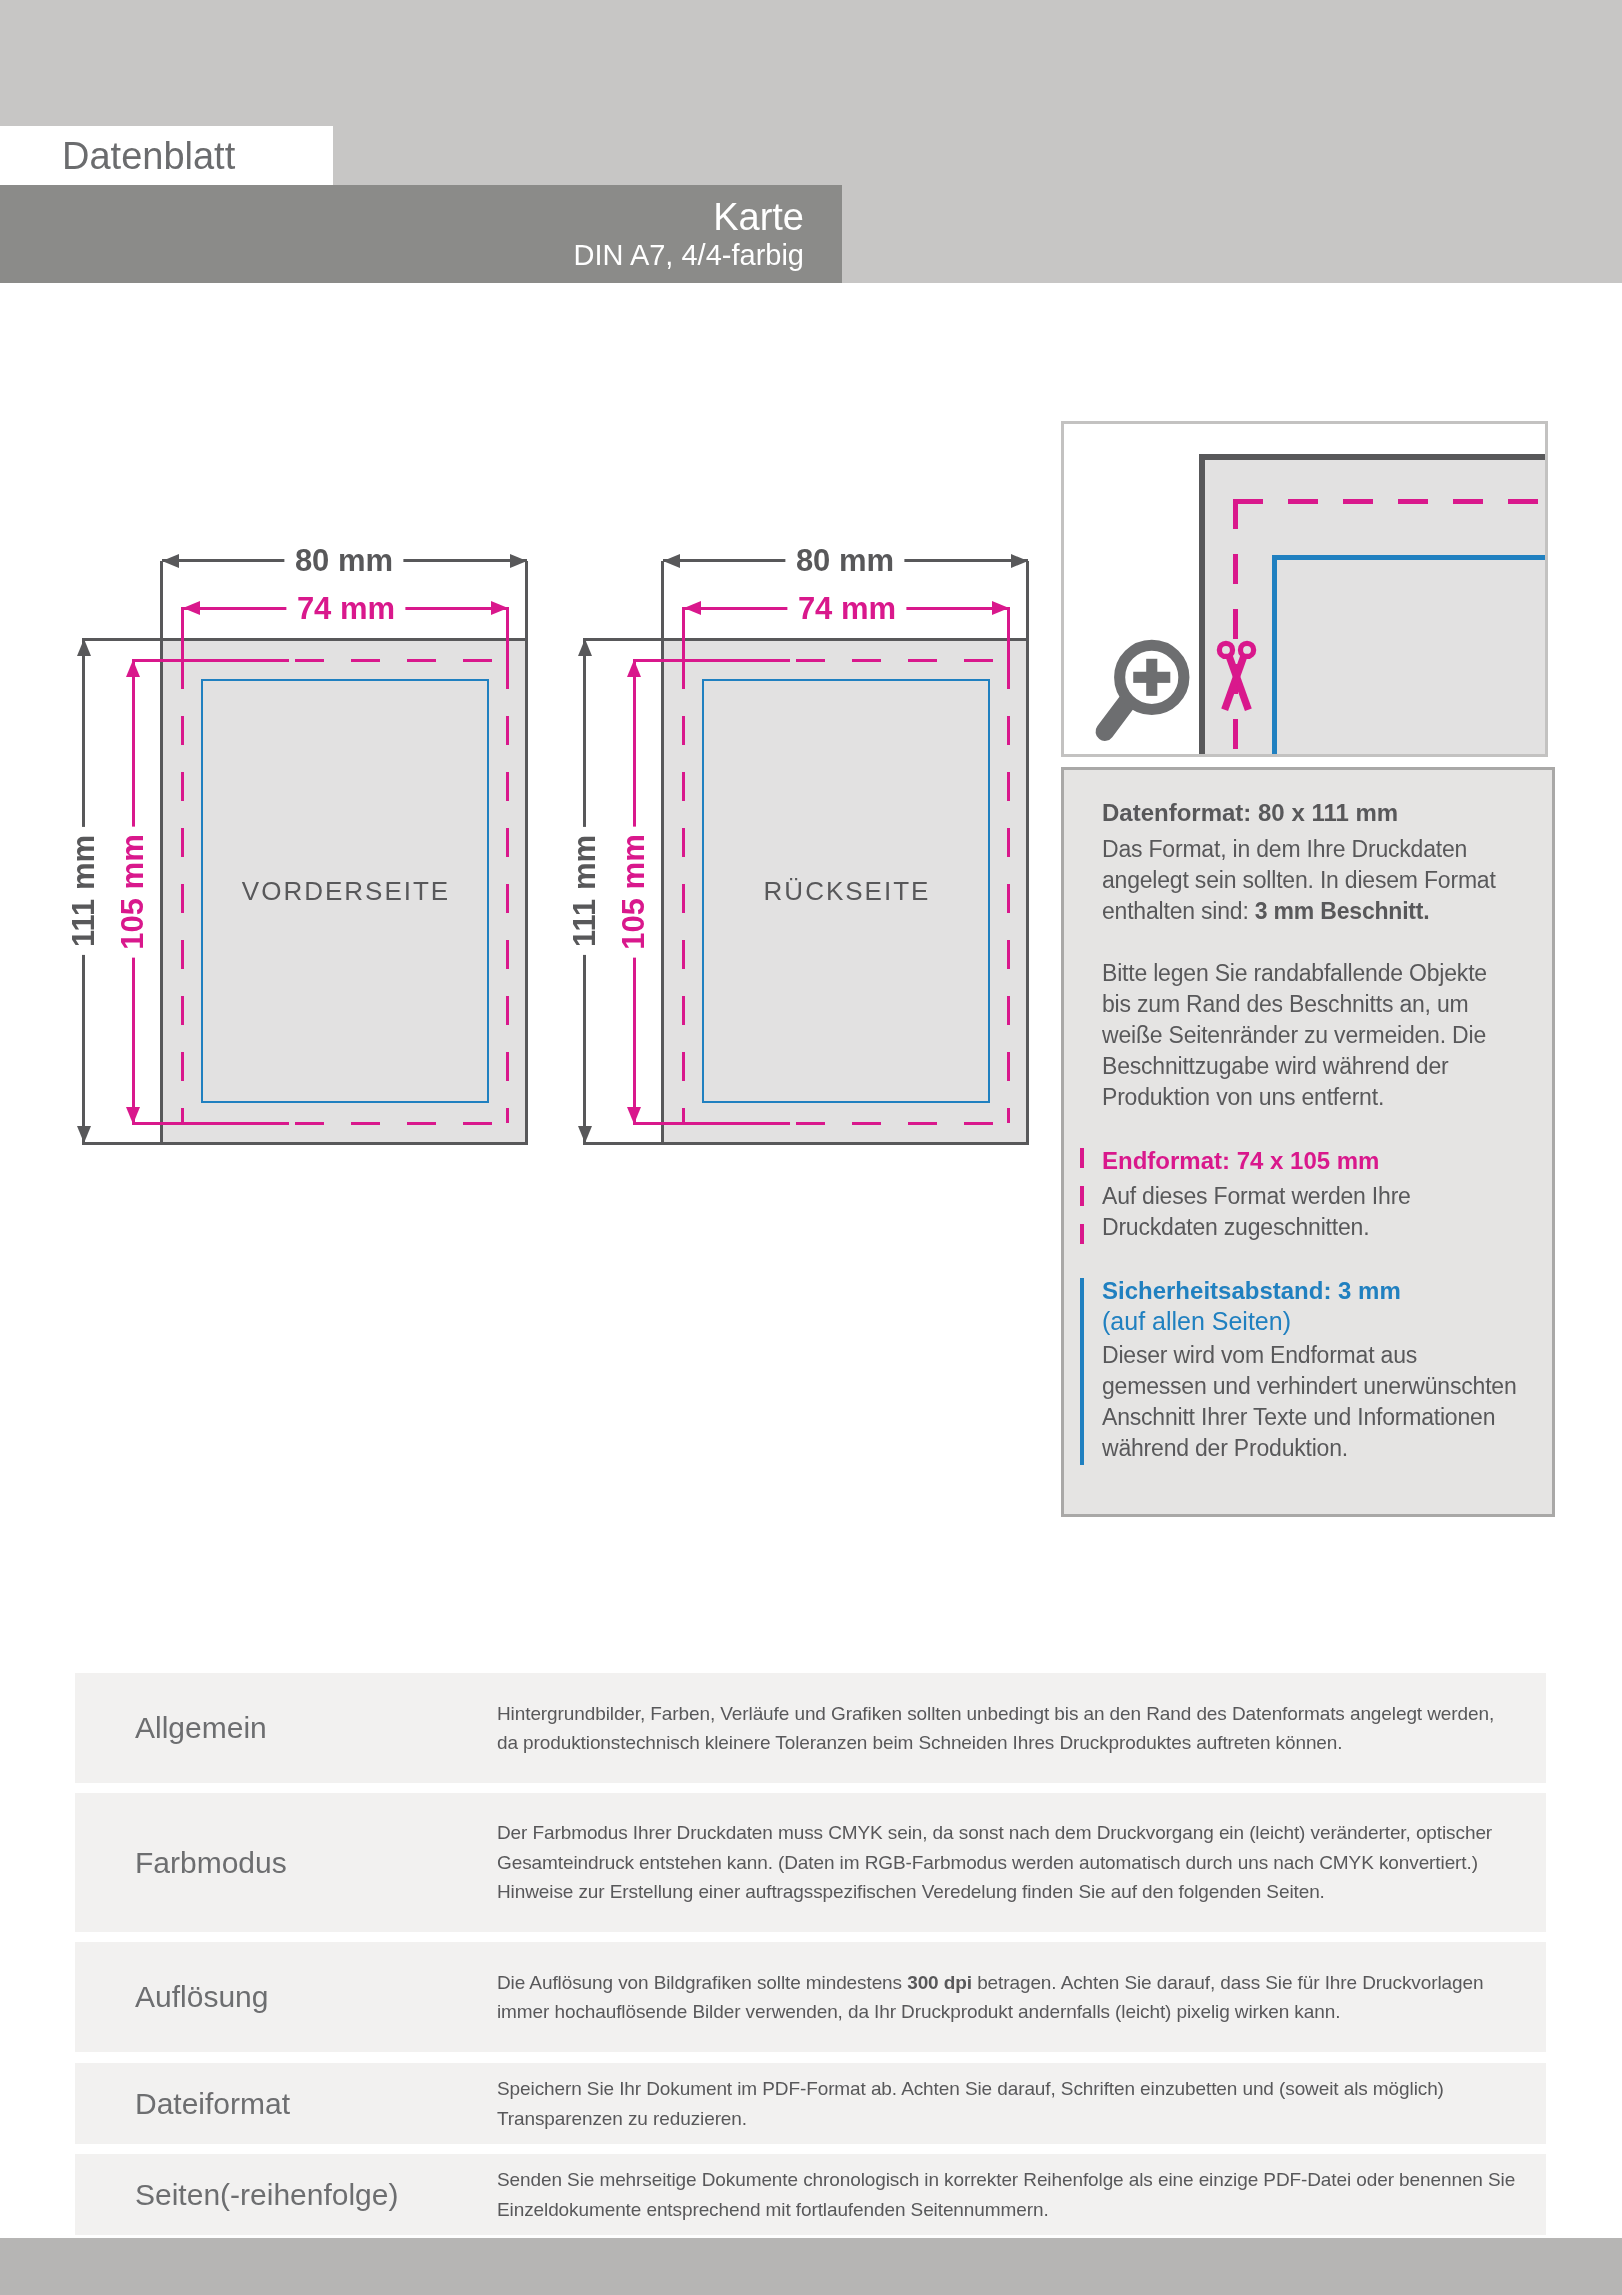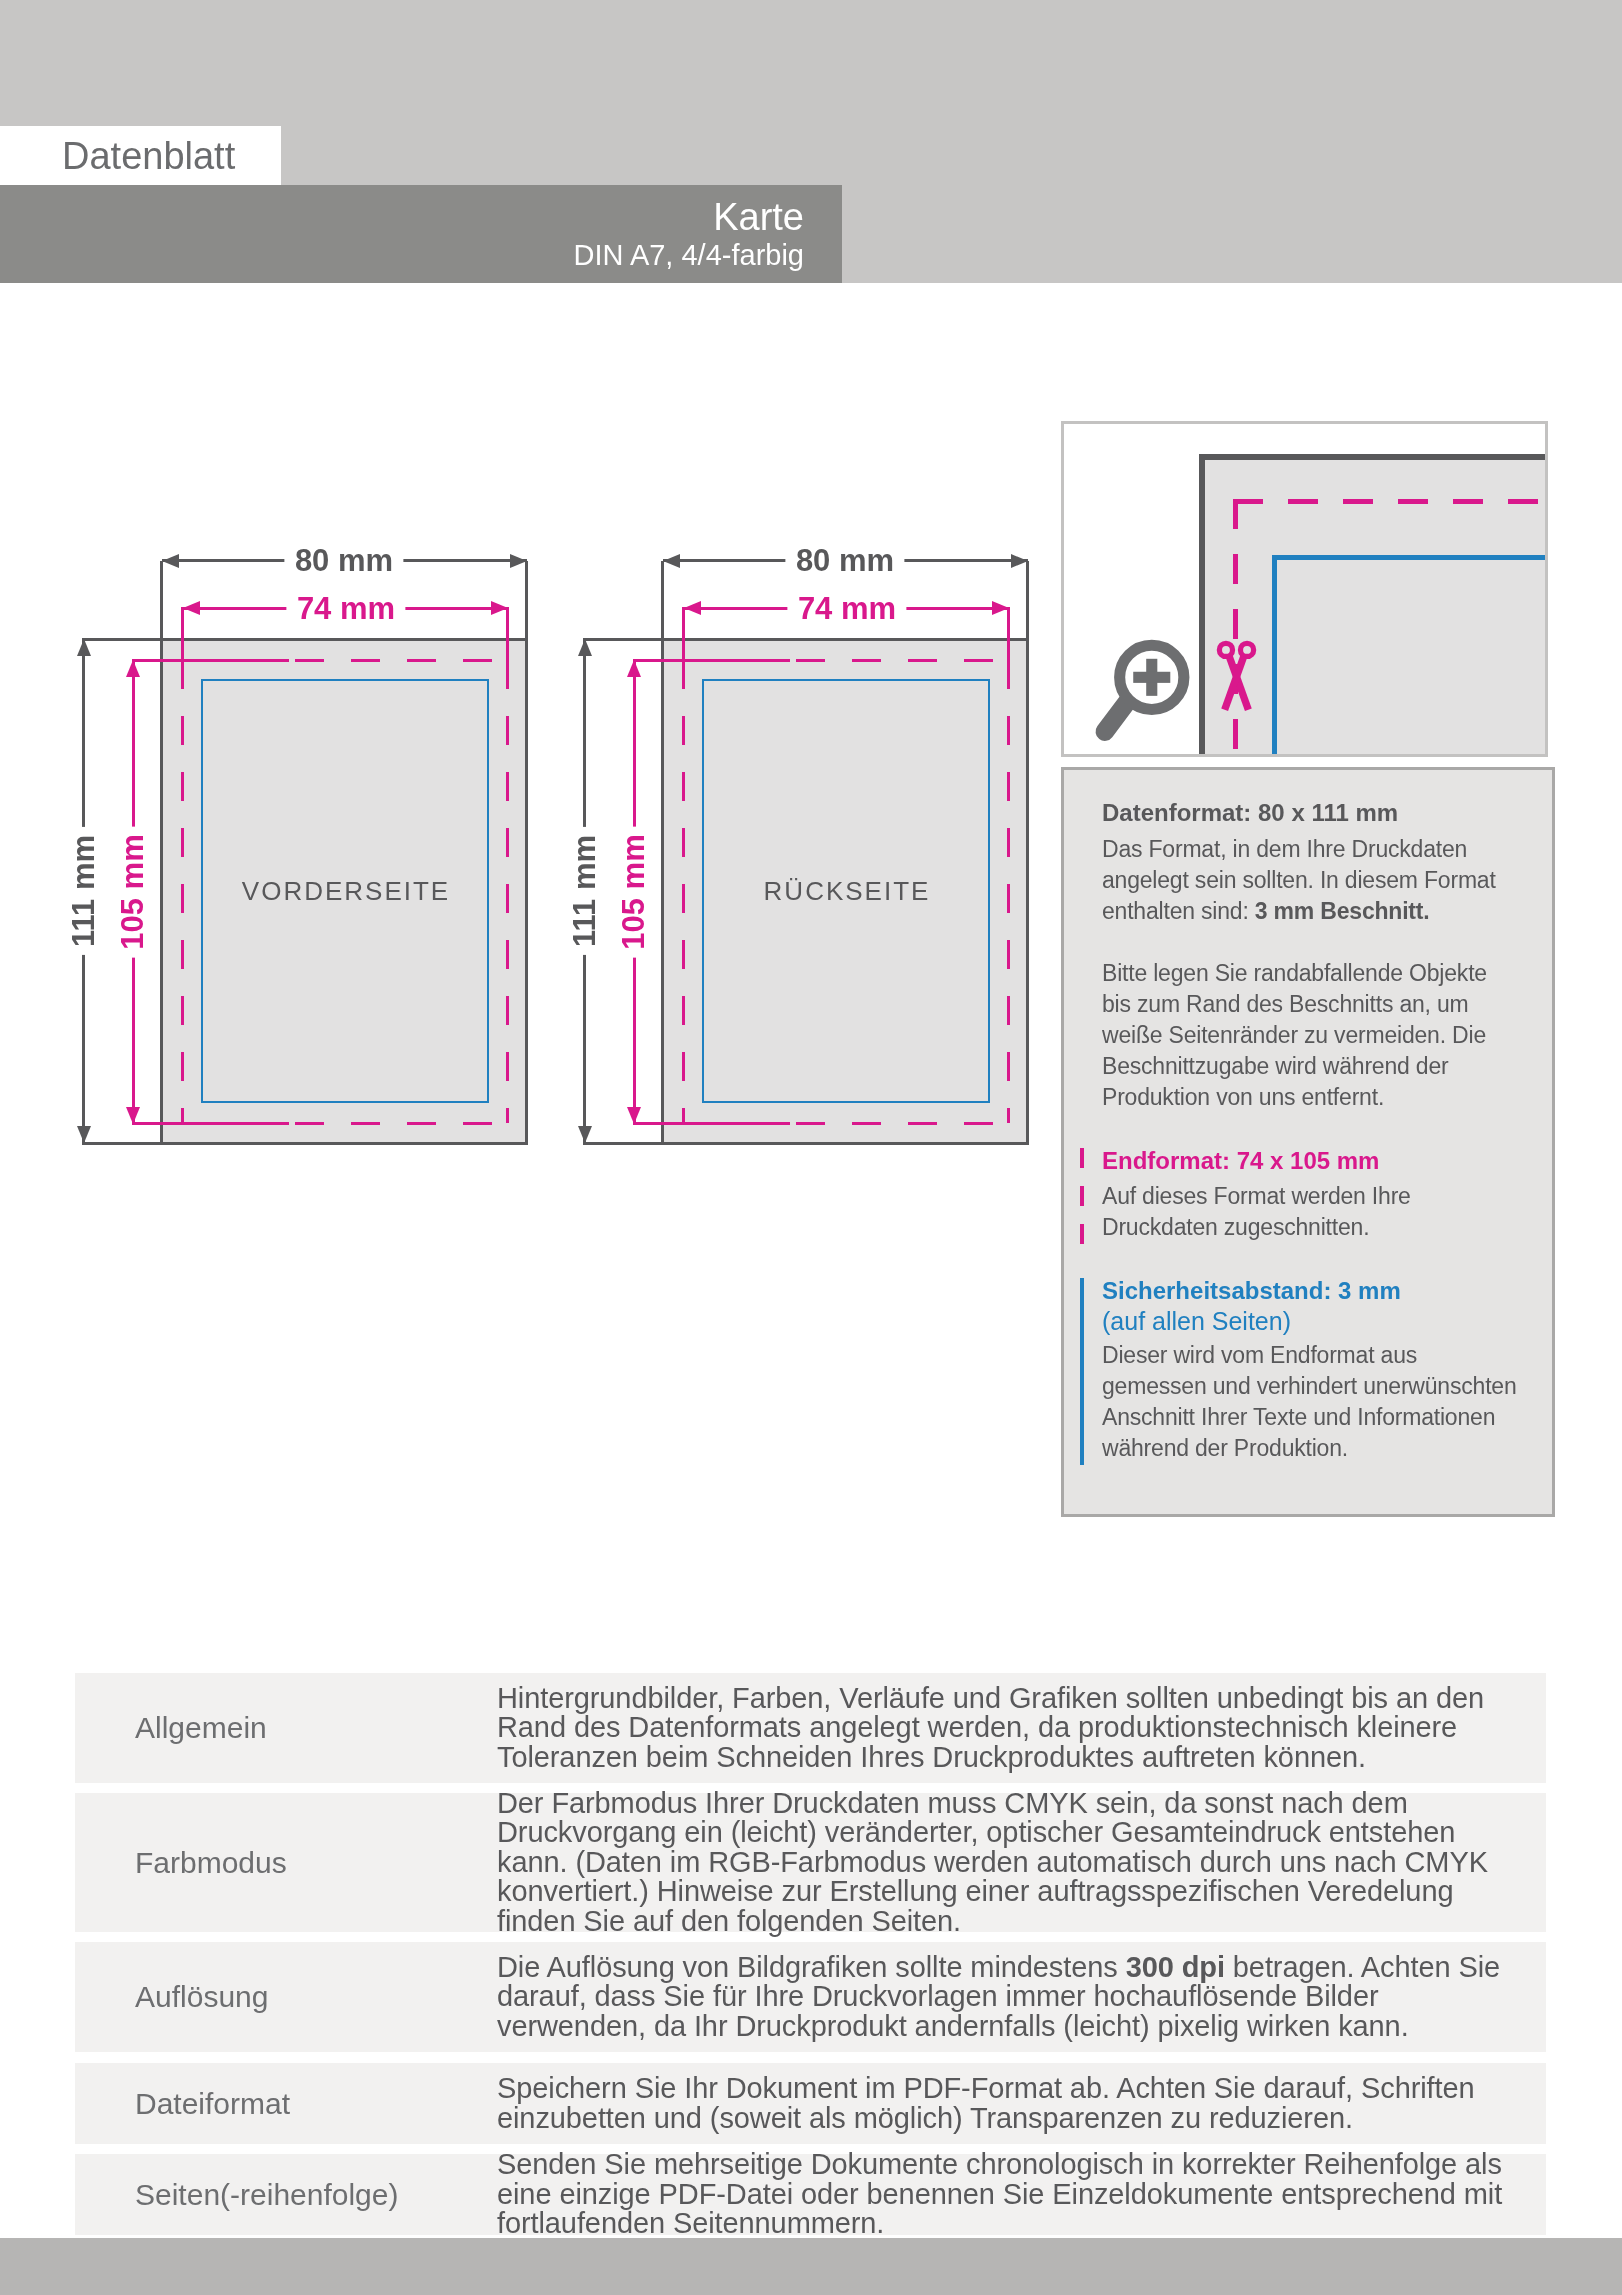--- a/index.html
+++ b/index.html
@@ -7,21 +7,21 @@
     --band_gray:#8b8b89; --header_gray:#c7c6c5; --card_gray:#e2e1e1;
     --panel_gray:#e5e4e3; --row_gray:#f2f1f0; --footer_gray:#b6b5b4;
   }
   html,body{margin:0;padding:0;background:#888;}
   .page{position:relative;width:1623px;height:2295px;background:#fff;overflow:hidden;
         font-family:"Liberation Sans",sans-serif;color:var(--ink);}
   .abs{position:absolute;}
 
   
   .header-bg{left:0;top:0;width:1623px;height:283px;background:var(--header_gray);}
-  .sheet-badge{left:0;top:126px;width:281px;height:60px;background:#fff;}
+  .sheet-badge{left:0;top:126px;width:333px;height:60px;background:#fff;}
   .sheet-badge span{display:block;padding-left:62px;line-height:60px;font-size:38px;color:#6b6c6e;}
   .title-band{left:0;top:185px;width:842px;height:98px;background:var(--band_gray);
               display:flex;flex-direction:column;justify-content:center;align-items:flex-end;
               padding-right:38px;box-sizing:border-box;color:#fff;}
   .title-band .t1{font-size:38px;line-height:42px;}
   .title-band .t2{font-size:29px;line-height:35px;}
 
   
   .dgm{position:absolute;top:0;width:0;height:0;}
   .hline{position:absolute;height:2.6px;background:var(--ink);}
@@ -70,21 +70,21 @@
   .marker-dash{position:absolute;left:-22px;top:1.3px;width:3.9px;height:100%;
      background:repeating-linear-gradient(180deg,var(--magenta) 0 19.6px,transparent 19.6px 38px);}
   .marker-solid{position:absolute;left:-22px;top:1.3px;width:3.9px;height:100%;background:var(--blue);}
 
   
   .tips-band{left:75px;top:1582px;width:1471px;height:80px;background:var(--band_gray);}
   .tips-band span{display:block;padding-left:41px;line-height:80px;font-size:35px;color:#fff;}
   .tip-row{position:absolute;left:75px;width:1471px;background:var(--row_gray);
            display:flex;align-items:center;box-sizing:border-box;}
   .tip-label{width:422px;padding-left:60px;box-sizing:border-box;font-size:30px;color:var(--label_gray);flex-shrink:0;}
-  .tip-text{flex:1;padding-right:29.4px;font-size:29px;line-height:29.4px;letter-spacing:-0.1px;color:var(--ink);}
+  .tip-text{flex:1;padding-right:29.4px;font-size:19px;line-height:29.4px;letter-spacing:-0.1px;color:var(--ink);}
   .bold{font-weight:bold;}
 
   .footer-strip{left:0;top:2238px;width:1623px;height:58px;background:var(--footer_gray);}
 </style>
 </head>
 <body>
 
 <div class="page">
 
   <div class="abs header-bg"></div>

